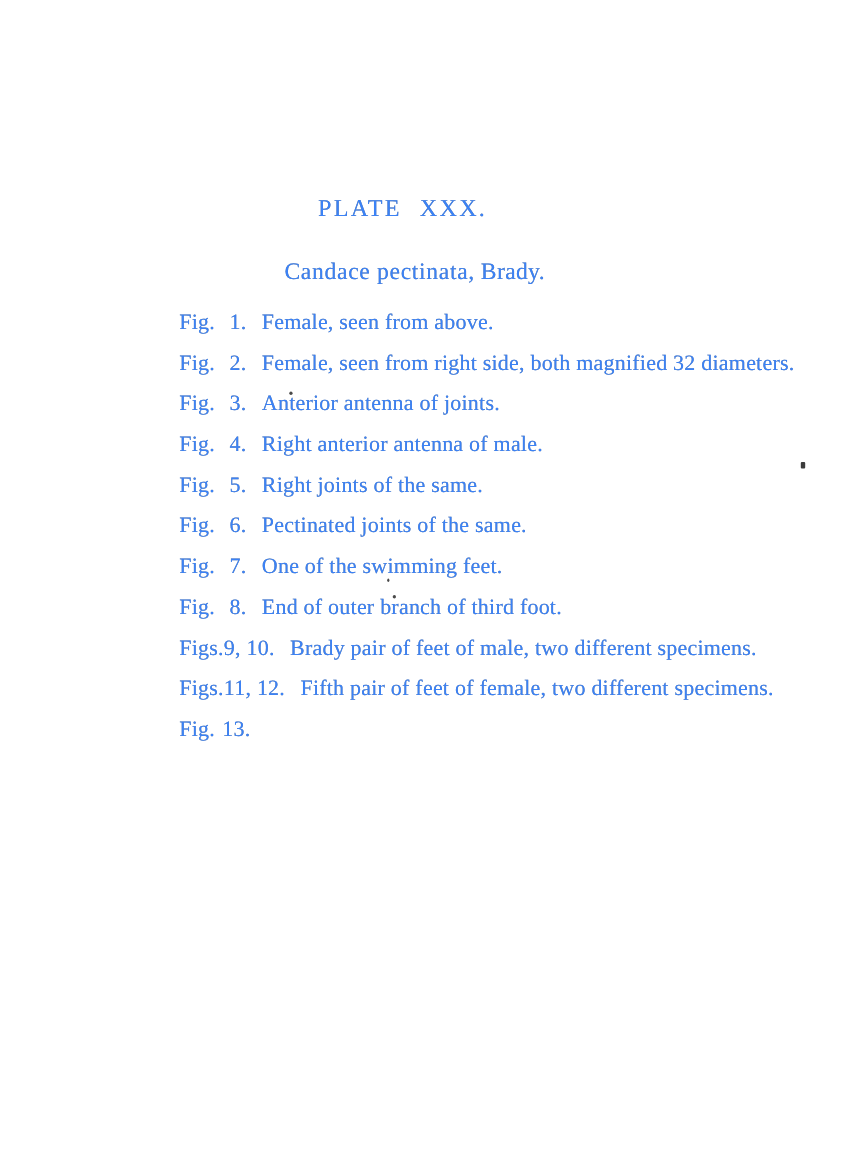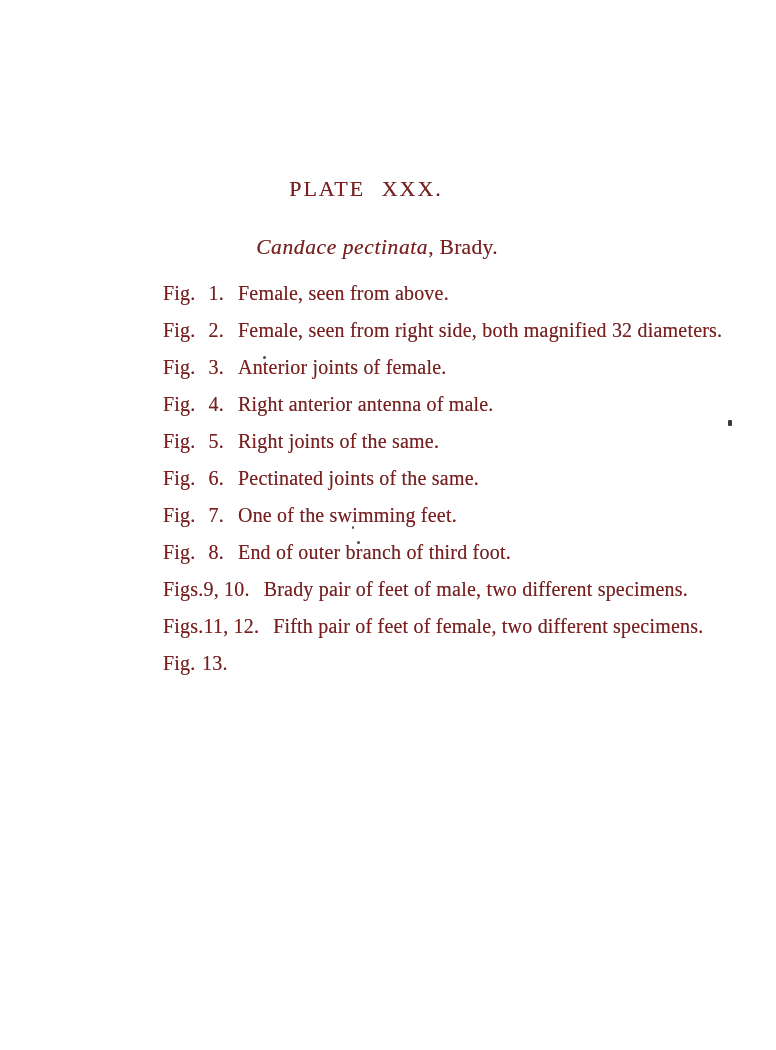--- a/index.html
+++ b/index.html
@@ -7,21 +7,21 @@
     padding: 0;
     background: #ffffff;
   }
   .sheet {
     position: relative;
     width: 776px;
     height: 1050px;
     background: #ffffff;
     overflow: hidden;
     font-family: "Liberation Serif", "DejaVu Serif", serif;
-    color: #7f1d1d;
+    color: #3b82f6;
   }
   .plate-title {
     position: absolute;
     top: 176px;
     left: 366px;
     transform: translateX(-50%);
     font-size: 22px;
     letter-spacing: 2px;
     word-spacing: 9px;
     white-space: nowrap;
@@ -31,21 +31,20 @@
     position: absolute;
     top: 235px;
     left: 377px;
     transform: translateX(-50%);
     font-size: 21.5px;
     letter-spacing: 0.3px;
     white-space: nowrap;
     text-shadow: 0 0 0.5px rgba(20,20,20,0.5);
   }
   .species-line .species {
-    font-style: italic;
     letter-spacing: 0.6px;
   }
   .figure-list {
     position: absolute;
     top: 275px;
     left: 163px;
     right: 20px;
   }
   .fig-row {
     display: flex;
@@ -97,21 +96,21 @@
       <span class="fig-desc">Female, seen from above.</span>
     </div>
     <div class="fig-row">
       <span class="fig-prefix">Fig.</span>
       <span class="fig-num">2.</span>
       <span class="fig-desc">Female, seen from right side, both magnified 32 diameters.</span>
     </div>
     <div class="fig-row">
       <span class="fig-prefix">Fig.</span>
       <span class="fig-num">3.</span>
-      <span class="fig-desc">Anterior joints of female.</span>
+      <span class="fig-desc">Anterior antenna of joints.</span>
     </div>
     <div class="fig-row">
       <span class="fig-prefix">Fig.</span>
       <span class="fig-num">4.</span>
       <span class="fig-desc">Right anterior antenna of male.</span>
     </div>
     <div class="fig-row">
       <span class="fig-prefix">Fig.</span>
       <span class="fig-num">5.</span>
       <span class="fig-desc">Right joints of the same.</span>

